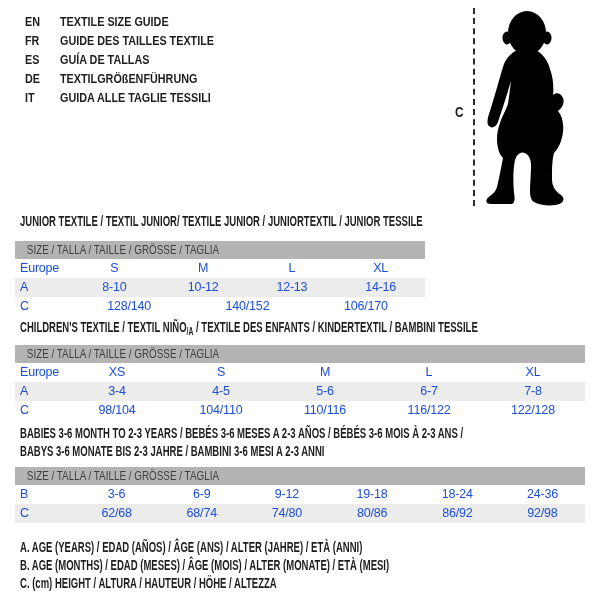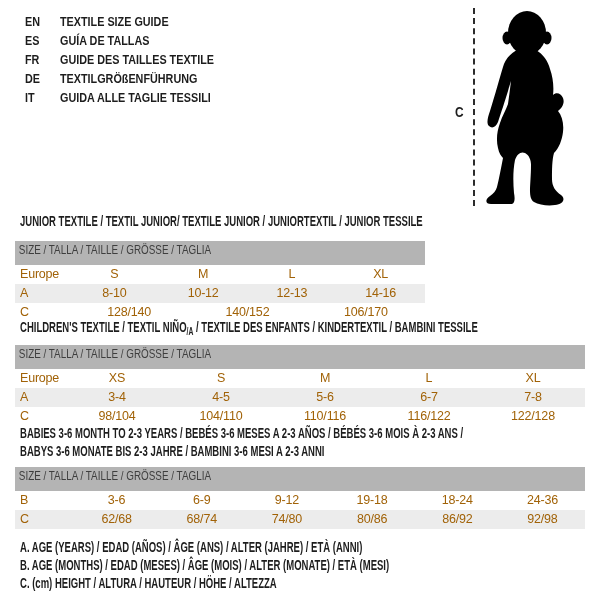--- a/index.html
+++ b/index.html
@@ -17,23 +17,23 @@
   .fig-line{position:absolute;left:473px;top:8px;height:198px;width:0;border-left:2px dashed #2b2b2b;}
   .fig-c{position:absolute;left:455px;top:104px;font-size:14px;font-weight:bold;}
   .fig-c span{display:inline-block;transform:scaleX(0.85);transform-origin:0 50%;}
   .fig-svg{position:absolute;left:482px;top:8px;}
   
   .sec-title{position:absolute;left:20px;font-size:14px;font-weight:bold;white-space:nowrap;}
   .sec-title .sx{display:inline-block;transform:scaleX(0.68);transform-origin:0 50%;white-space:nowrap;}
   .sub-a{font-size:10px;vertical-align:-3px;}
   
   .tbl{position:absolute;left:15px;}
-  .band{height:24px;background:#b4b4b4;line-height:17px;color:#3e3e3e;font-size:13px;}
+  .band{height:18px;background:#b4b4b4;line-height:17px;color:#3e3e3e;font-size:13px;padding-left:8px;}
   .band span{display:inline-block;transform:scaleX(0.76);transform-origin:0 50%;padding-left:5px;white-space:nowrap;}
-  .trow{display:flex;height:19px;line-height:19px;font-size:12.5px;letter-spacing:-0.2px;color:#a16207;background:#fff;}
+  .trow{display:flex;height:19px;line-height:19px;font-size:12.5px;letter-spacing:-0.2px;color:#1d4ed8;background:#fff;}
   .trow.alt{background:#ececec;}
   .tcell{flex:1;text-align:center;}
   .tcell.label{text-align:left;padding-left:5px;flex:0 0 auto;}
   #table-0{width:410px;} #table-0 .label{width:50px;}
   #table-1{width:570px;} #table-1 .label{width:45px;}
   #table-2{width:570px;} #table-2 .label{width:54px;}
   
   .footnotes{position:absolute;left:20px;top:538px;}
   .footnote{font-size:14px;font-weight:bold;line-height:18px;white-space:nowrap;}
   .footnote span{display:inline-block;transform:scaleX(0.68);transform-origin:0 50%;}
@@ -42,26 +42,26 @@
 <body>
 
 <div class="page">
 
   <div class="lang-block">
     <div class="lang-row">
       <div class="lang-code"><span>EN</span></div>
       <div class="lang-label"><span>TEXTILE SIZE GUIDE</span></div>
     </div>
     <div class="lang-row">
+      <div class="lang-code"><span>FR</span></div>
+      <div class="lang-label"><span>GUIDE DES TAILLES TEXTILE</span></div>
+    </div>
+    <div class="lang-row">
       <div class="lang-code"><span>ES</span></div>
       <div class="lang-label"><span>GUÍA DE TALLAS</span></div>
-    </div>
-    <div class="lang-row">
-      <div class="lang-code"><span>FR</span></div>
-      <div class="lang-label"><span>GUIDE DES TAILLES TEXTILE</span></div>
     </div>
     <div class="lang-row">
       <div class="lang-code"><span>DE</span></div>
       <div class="lang-label"><span>TEXTILGRÖßENFÜHRUNG</span></div>
     </div>
     <div class="lang-row">
       <div class="lang-code"><span>IT</span></div>
       <div class="lang-label"><span>GUIDA ALLE TAGLIE TESSILI</span></div>
     </div>
   </div>

